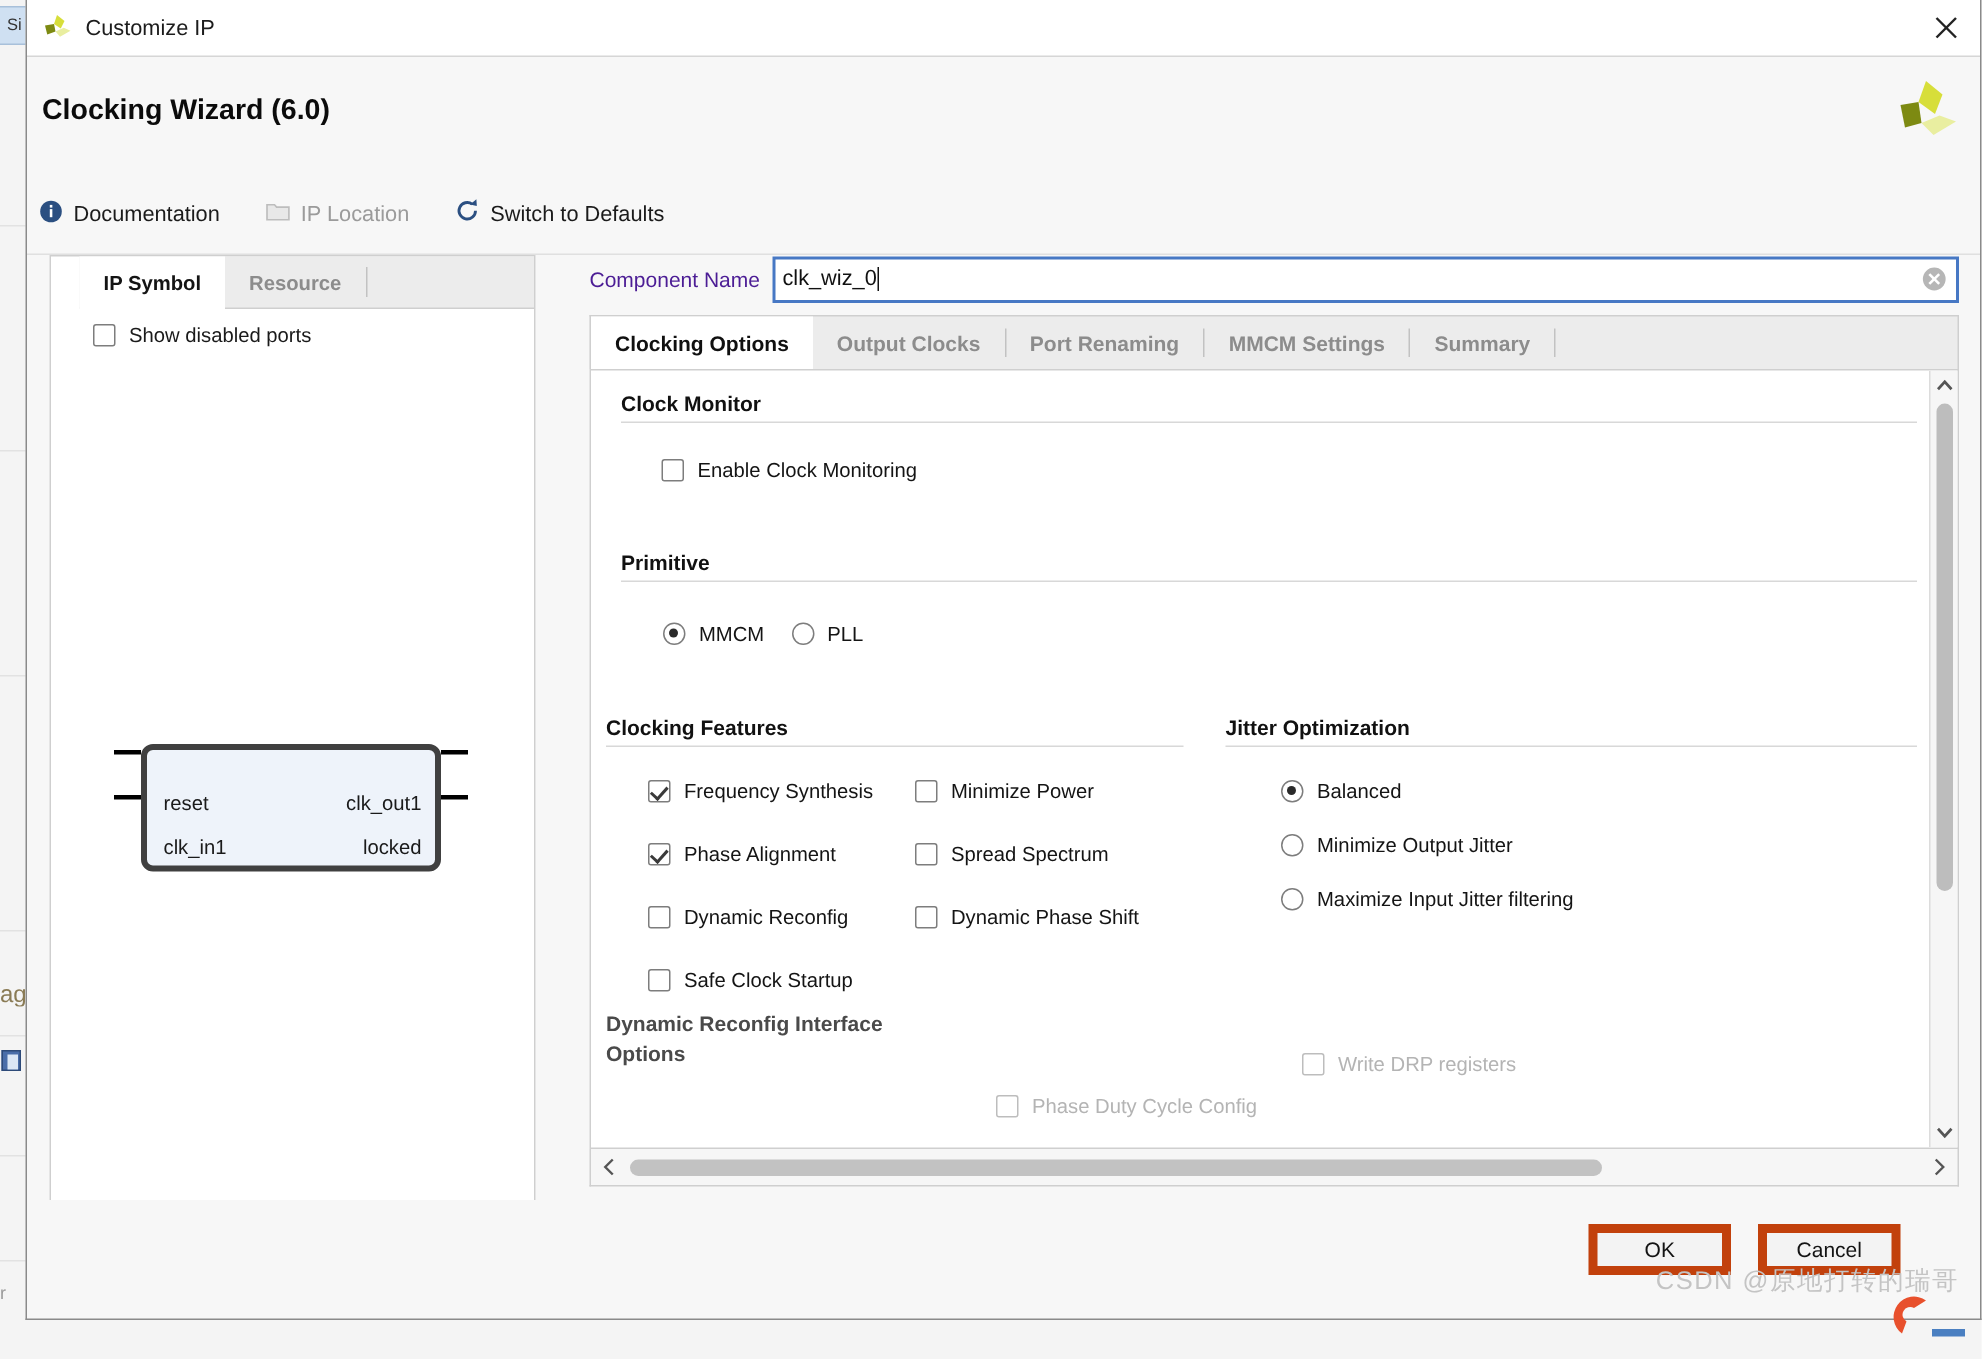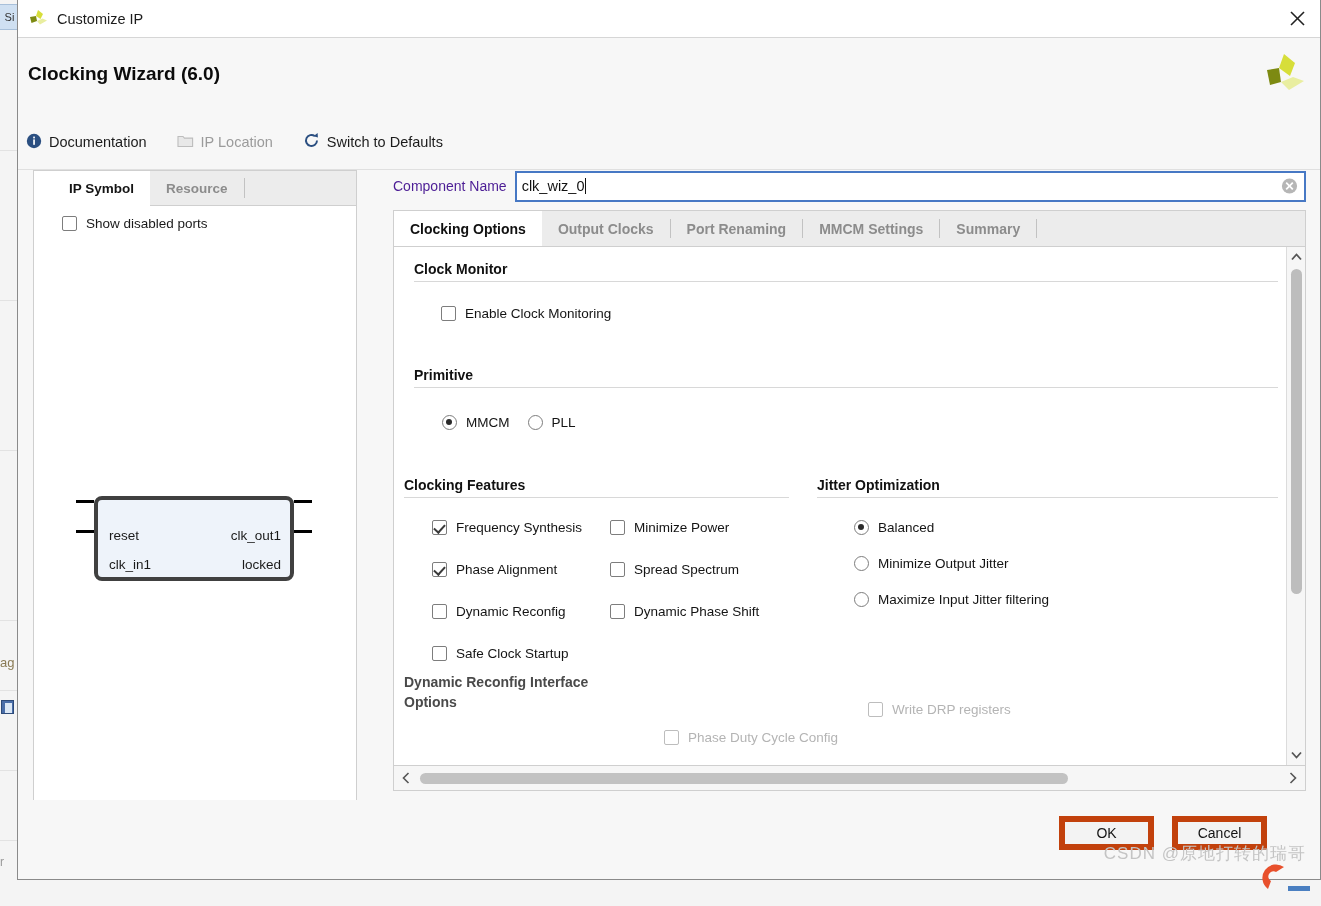--- a/index.html
+++ b/index.html
@@ -25,21 +25,21 @@
     position: absolute; left: 1px; top: 700px; width: 13px; height: 14px;
     background: #4a6ea9;
     border: 1px solid #2d4a78;
   }
   #bg-blue-icon::after {
     content: ""; position: absolute; left: 3px; top: 2px;
     width: 7px; height: 10px; background: #dbe7f5;
   }
   #bg-text-ag {
     position: absolute; left: 0px; top: 655px; width: 18px; height: 16px;
-    font-size: 13px; color: #8a7b55; overflow: hidden;
+    font-size: 16px; color: #8a7b55; overflow: hidden;
   }
   #bg-text-r {
     position: absolute; left: 0px; top: 855px; width: 18px; height: 16px;
     font-size: 12px; color: #999; overflow: hidden;
   }
   .bg-hline { position: absolute; left: 0; width: 22px; height: 1px; background: #e2e2e2; }
 
   
   #dialog {
     position: absolute;

